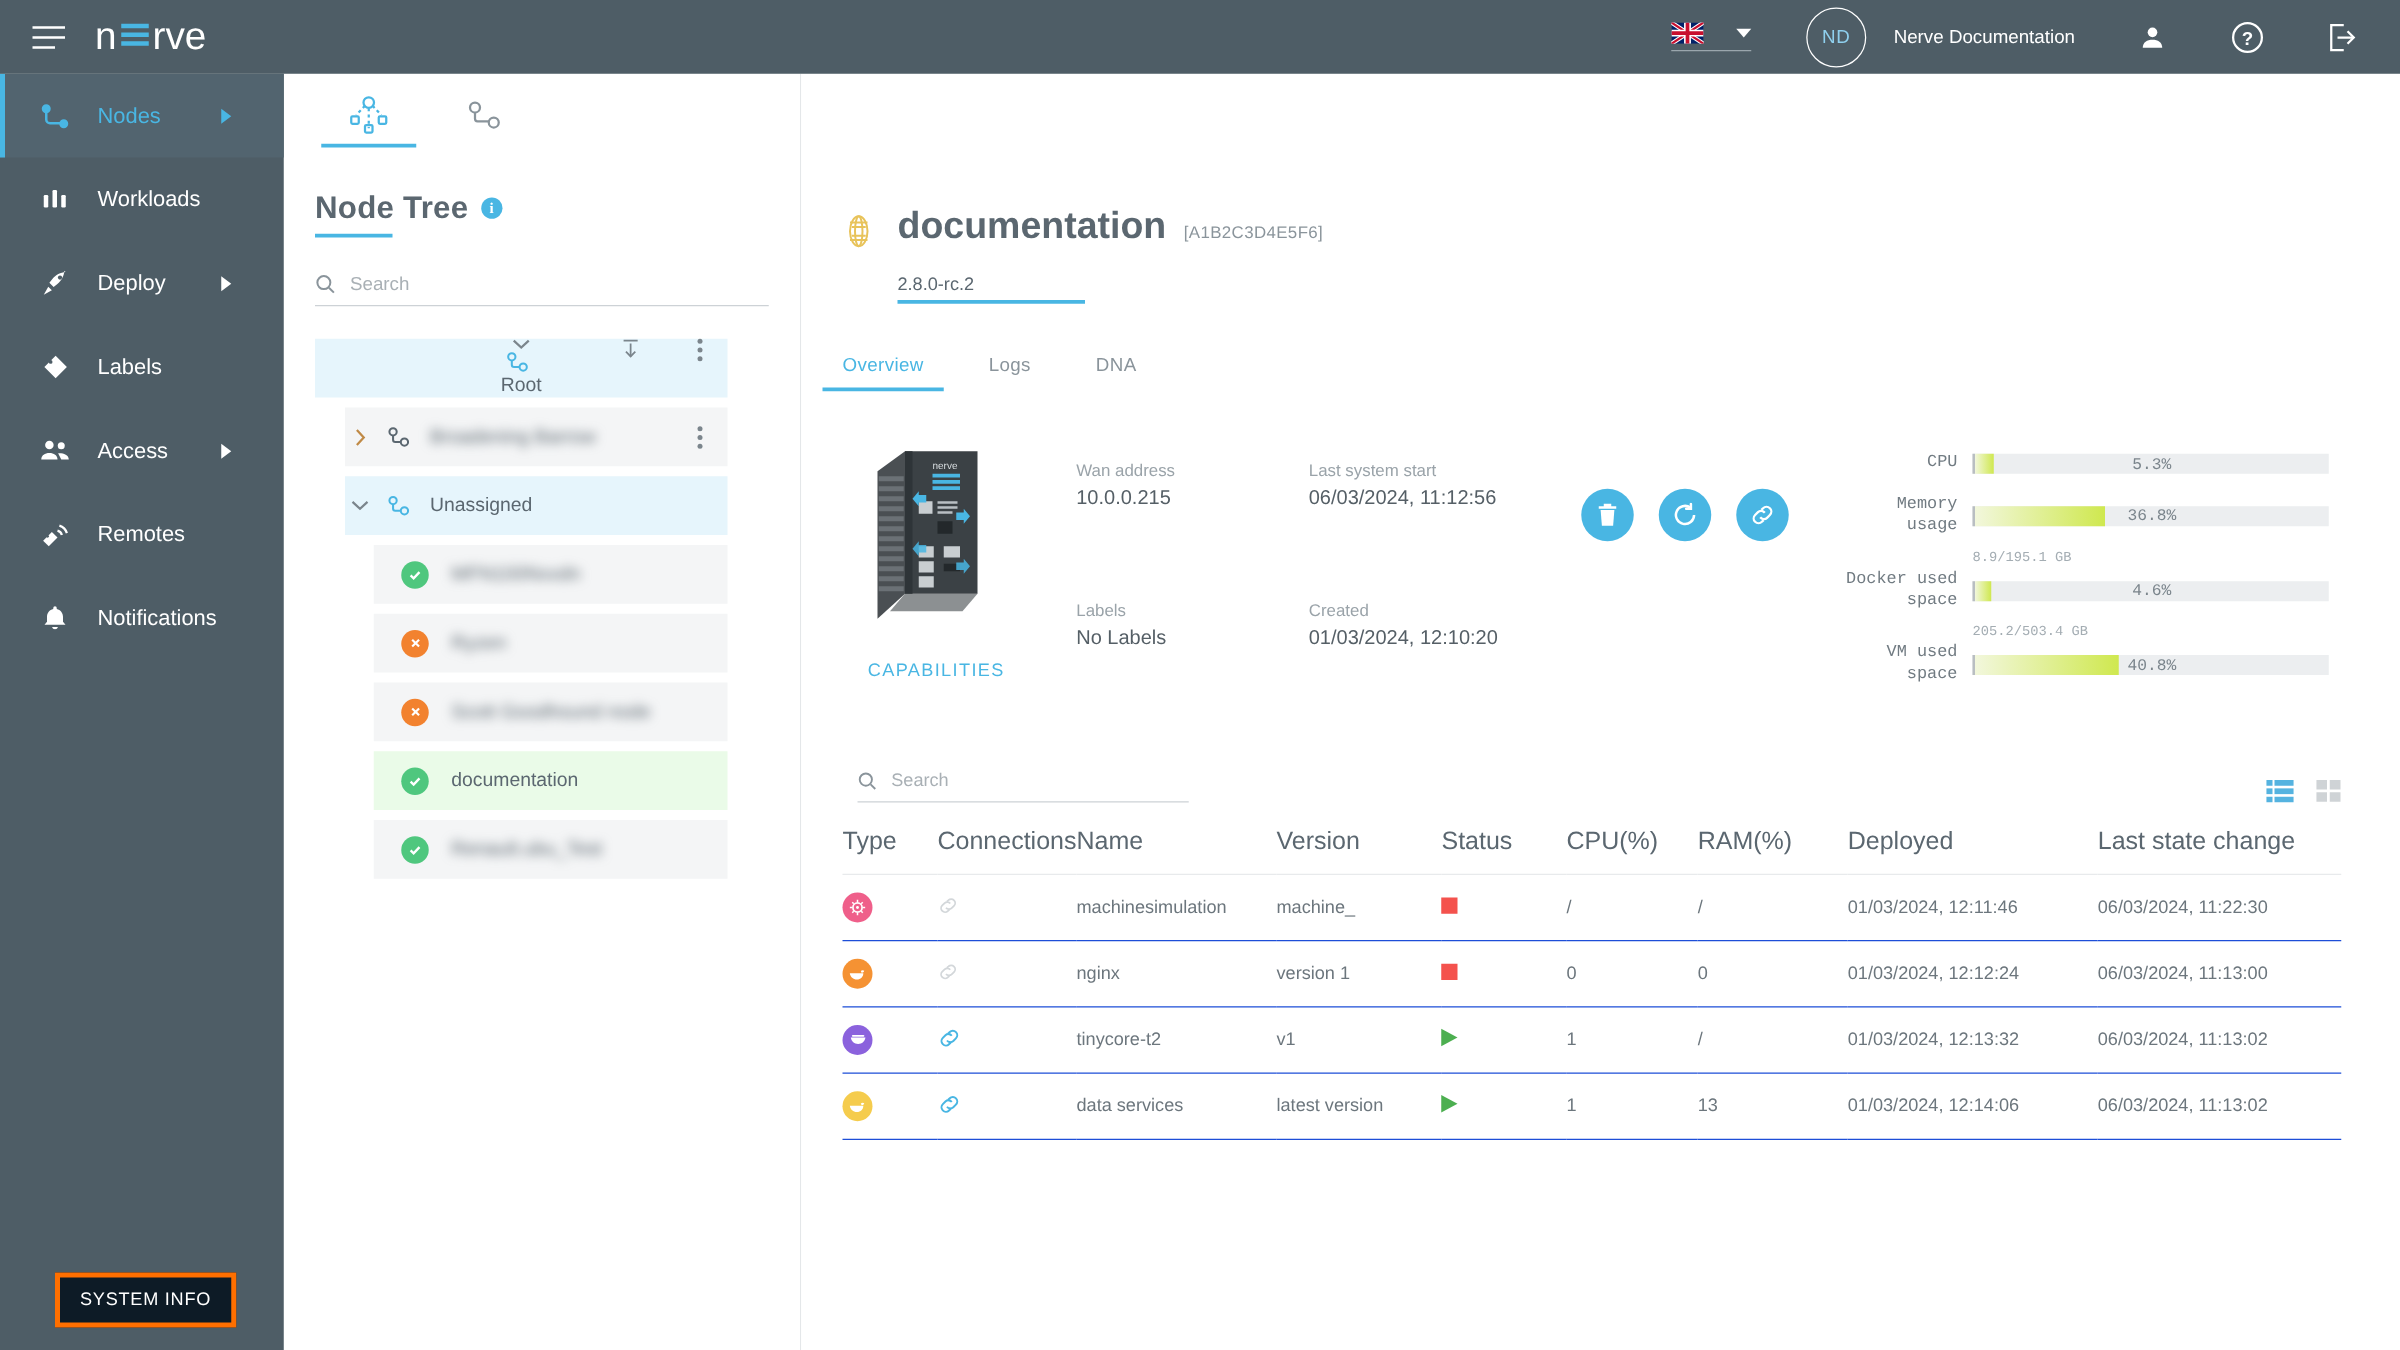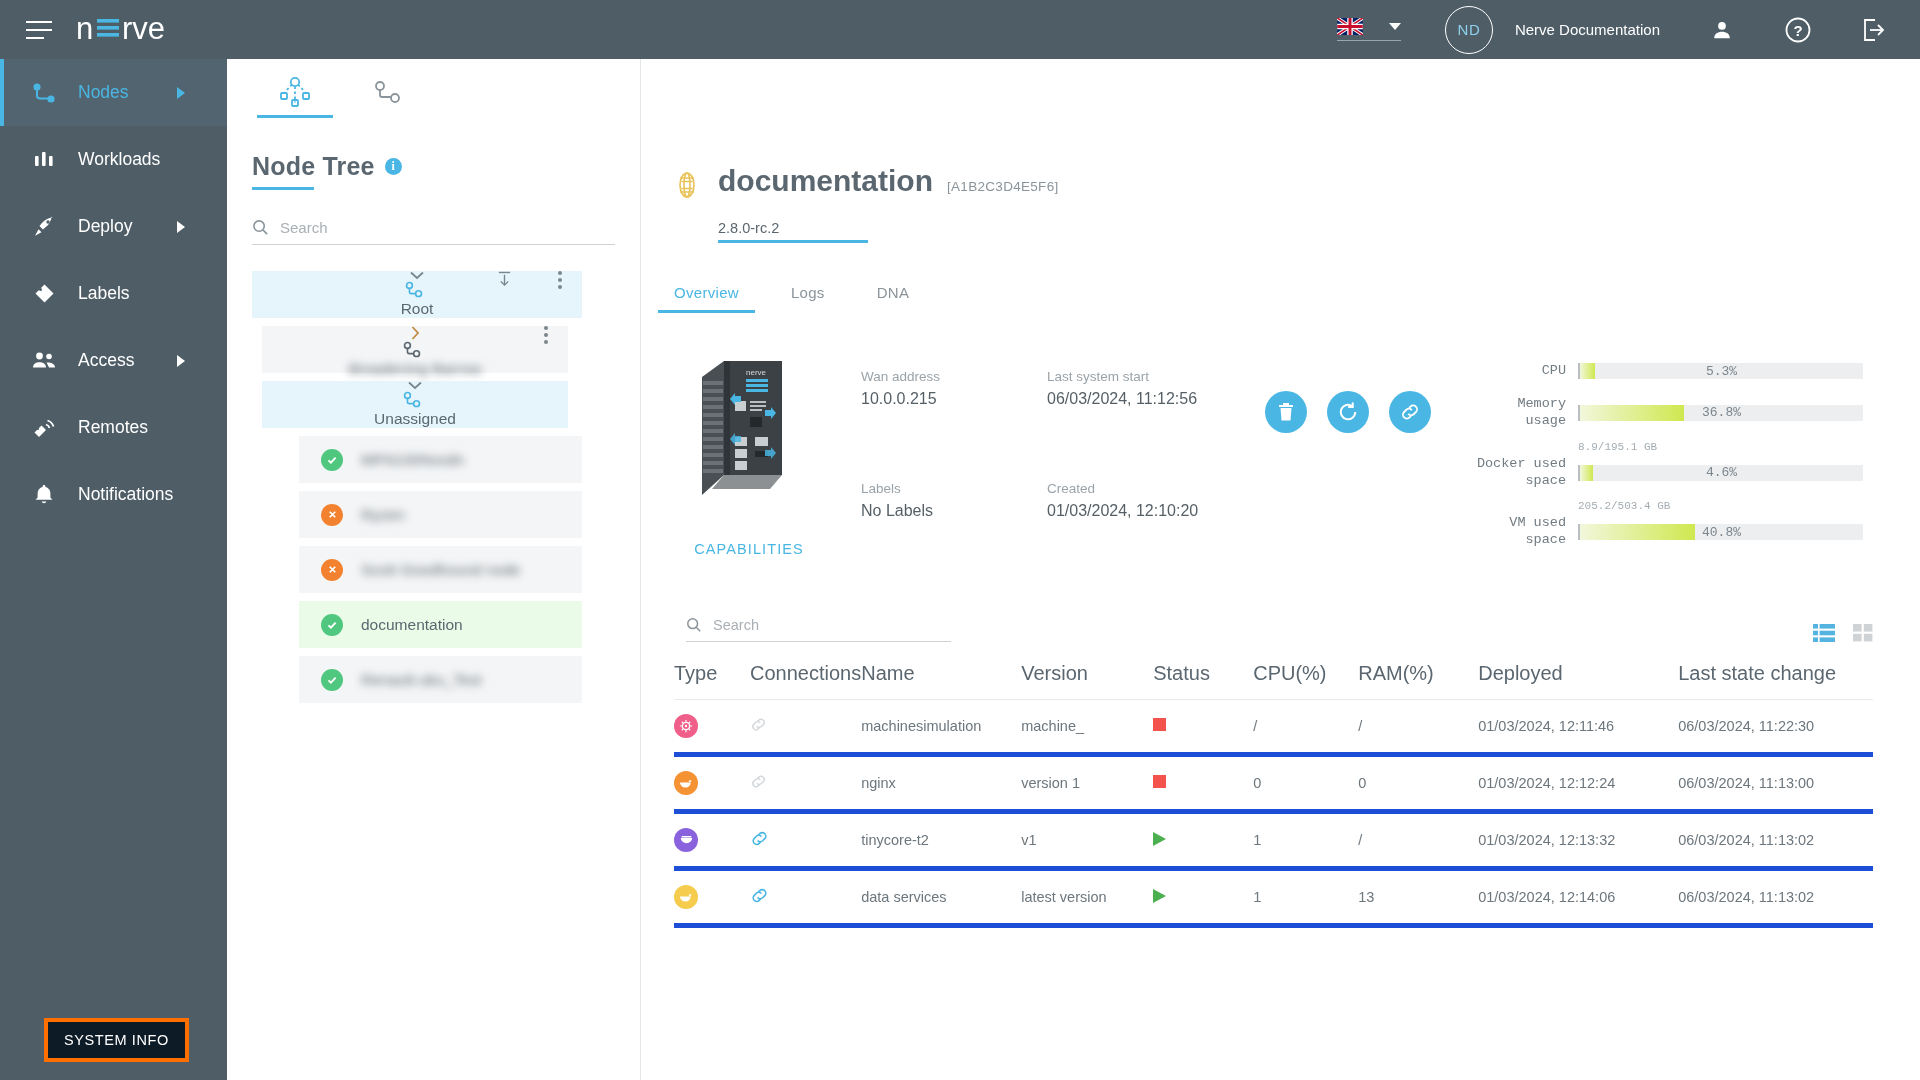--- a/index.html
+++ b/index.html
@@ -85,21 +85,21 @@
 
   .tree-list { margin-top: 26px; }
   .tree-row { display:flex; align-items:center; height:47px; margin-bottom: 8px; position:relative; cursor:pointer; }
   .tree-row .chev { width:24px; display:flex; align-items:center; justify-content:center; flex:none; }
   .tree-row .tname { font-size:15.5px; color:#5b6770; }
   .kebab { position:absolute; right:20px; display:flex; flex-direction:column; gap:3px; cursor:pointer; }
   .kebab span { width:4px;height:4px;border-radius:50%;background:#7b858c; display:block;}
   .node-icon { margin: 0 14px 0 8px; flex:none; display:flex; }
 
   .lvl0 { margin-left: 25px; width: 330px; background:#e6f5fc;flex-direction:column; }
-  .lvl1 { margin-left: 35px; width: 306px; background:#f4f5f6;flex-direction:column; }
+  .lvl1 { margin-left: 49px; width: 306px; background:#f4f5f6; }
   .lvl1.sel { background:#e6f5fc; }
   .leaf { margin-left: 72px; width: 283px; background:#f4f5f6; padding-left: 8px; }
   .leaf.active { background:#eafbe8; }
   .blur { filter: blur(4.2px); color:#5b6770; user-select:none; }
   .status-dot { width:22px;height:22px;border-radius:50%; display:flex;align-items:center;justify-content:center;margin: 0 18px 0 14px; flex:none;}
   .status-dot.ok { background:#4fc77e; }
   .status-dot.err { background:#f2822f; }
   .status-dot svg { display:block; }
   .dl-icon { position:absolute; right:70px; }
 
@@ -116,21 +116,21 @@
   .node-version { font-size:14.5px; color:#5b6770; margin-top: 22px; }
 
   .tabs { display:flex; margin: 48px 0 0 33px; border-bottom:0; }
   .tab { font-size:15px; color:#8a949b; padding: 0 0 12px 0; margin-right: 52px; position:relative; cursor:pointer; letter-spacing:.3px;}
   .tab.active { color:#49b6e3; }
   .tab.active::after { content:""; position:absolute; left:-16px; right:-16px; bottom:0; height:3px; background:#49b6e3; }
 
   .overview { display:flex; padding: 40px 0 0 0; }
   .device-col { width: 180px; margin-left: 18px; text-align:center; }
   .device-img { width: 118px; height: 150px; margin: 0 auto; position:relative; }
-  .capabilities { color:#49b6e3; font-size:14.5px; letter-spacing:1.1px; margin-top: 38px; cursor:pointer;}
+  .capabilities { color:#49b6e3; font-size:14.5px; letter-spacing:1.1px; margin-top: 26px; cursor:pointer;}
 
   .info-grid { display:grid; grid-template-columns: 140px 170px; gap: 28px 46px; margin: 16px 0 0 22px; }
   .info-label { font-size:13.5px; color:#9aa3a9; margin-bottom: 6px; }
   .info-value { font-size:16px; color:#555f66; white-space:nowrap; }
 
   .action-btns { display:flex; gap: 20px; margin: 38px 0 0 48px; align-items:flex-start;}
   .circ-btn { width:42px;height:42px;border-radius:50%;background:#49b6e3;display:flex;align-items:center;justify-content:center;cursor:pointer; flex:none;}
   .circ-btn svg { display:block; }
 
   .metrics { margin-left: auto; width: 450px; padding-right: 57px; margin-top: 10px; font-family: Liberation Mono, monospace; }
@@ -146,21 +146,21 @@
   .tbl-search svg { flex:none; margin-right:11px; }
   .tbl-search input { border:0; outline:0; font-size:14.5px; color:#7b858c; font-family:"Liberation Sans",sans-serif; width:100%; background:transparent; }
   .tbl-search input::placeholder { color:#a9b0b5; }
   .view-toggle { margin-left:auto; display:flex; gap: 18px; }
   .vt { cursor:pointer; display:flex; }
 
   table.wl { width: calc(100% - 80px); margin: 20px 0 0 33px; border-collapse:collapse; }
   table.wl th { font-size:20px; color:#5b6770; font-weight:normal; text-align:left; padding: 0 0 14px 0; }
   table.wl thead tr { border-bottom:1px solid #e8eaec; }
   table.wl td { font-size:14.5px; color:#6c767d; padding: 14px 0; }
-  table.wl tbody tr { border-bottom:5px solid #1d4ed8; }
+  table.wl tbody tr { border-bottom:1px solid #1d4ed8; }
   .wl-type { width:24px;height:24px;border-radius:50%; display:flex;align-items:center;justify-content:center; }
   .sq { width:13px;height:13px;background:#f4524d; display:inline-block;}
   .tri { width:0;height:0;border-left:13px solid #4caf50;border-top:7.5px solid transparent;border-bottom:7.5px solid transparent; display:inline-block;}
   .chain { cursor:pointer; display:inline-flex; }
   .col-type{width:76px;} .col-conn{width:110px;} .col-name{width:160px;}
   .col-ver{width:132px;margin-top:48px;} .col-status{width:100px;margin-left:20px;} .col-cpu{width:105px;} .col-ram{width:120px;} .col-dep{width:200px;}
 </style>
 </head>
 <body>
 

